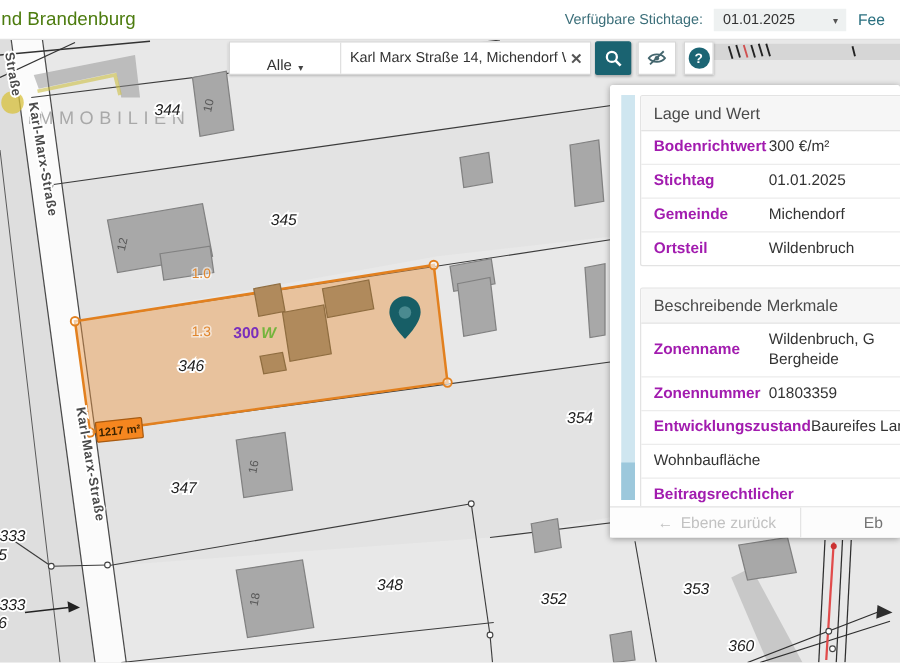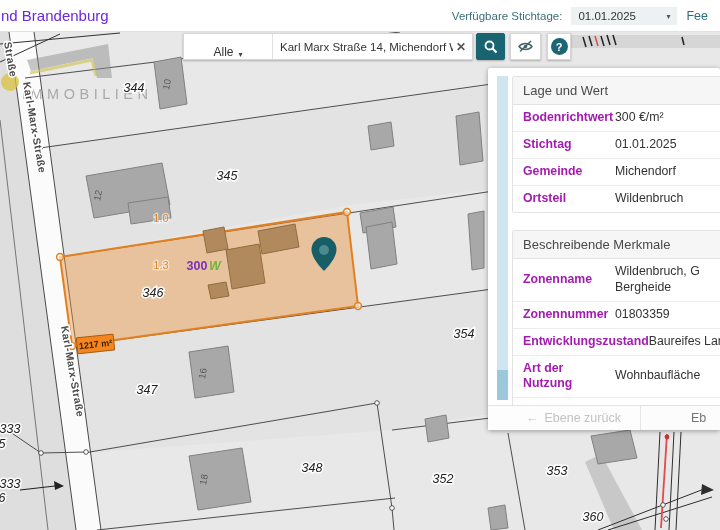--- a/index.html
+++ b/index.html
@@ -3,21 +3,21 @@
 <meta charset="utf-8">
 <style>
   * { box-sizing: border-box; margin: 0; padding: 0; }
   html,body { width:720px; height:530px; overflow:hidden; }
   body { font-family:"Liberation Sans", sans-serif; background:#fff; position:relative; }
   #stage { position:relative; width:720px; height:530px; overflow:hidden; background:#e8e8e8; }
 
   
   .topbar { position:absolute; left:0; top:0; width:720px; height:32px; background:#fff;
             border-bottom:1px solid #e2e2e2; z-index:30; }
-  .app-title { position:absolute; left:1px; top:7px; font-size:15px; font-weight:500; color:#6d28d9; }
+  .app-title { position:absolute; left:1px; top:7px; font-size:15px; font-weight:500; color:#4d7c0f; }
   .topbar-right { position:absolute; right:0; top:0; height:32px; display:flex; align-items:center; gap:9px; padding-right:12px; }
   .stichtage-label { font-size:11.5px; color:#3c6f7a; }
   .stichtag-select { width:106px; height:18px; background:#eef1f1; display:flex; align-items:center;
                      padding:0 7px; font-size:11.5px; color:#333; cursor:pointer; }
   .stichtag-select .caret { margin-left:auto; font-size:8px; color:#555; }
   .feedback { font-size:12.5px; color:#2a7080; white-space:nowrap; cursor:pointer; }
 
   
   .searchbar { position:absolute; left:183px; top:33px; height:27px; display:flex; z-index:20; }
   .search-white { display:flex; background:#fff; border:1px solid #d6d6d6; height:27px;
@@ -303,21 +303,20 @@
         </div>
         <div class="row">
           <div class="row-label">Zonennummer</div>
           <div class="row-value">01803359</div>
         </div>
         <div class="row">
           <div class="row-label">Entwicklungszustand</div>
           <div class="row-value">Baureifes Land</div>
         </div>
         <div class="row">
-          <div class="row-label">Art der Nutzung</div>
           <div class="row-value">Wohnbaufläche</div>
         </div>
         <div class="row">
           <div class="row-label">Beitragsrechtlicher Zustand</div>
 
         </div>
       </section>
     </div>
     <div class="panel-footer">
       <button class="btn-back">

